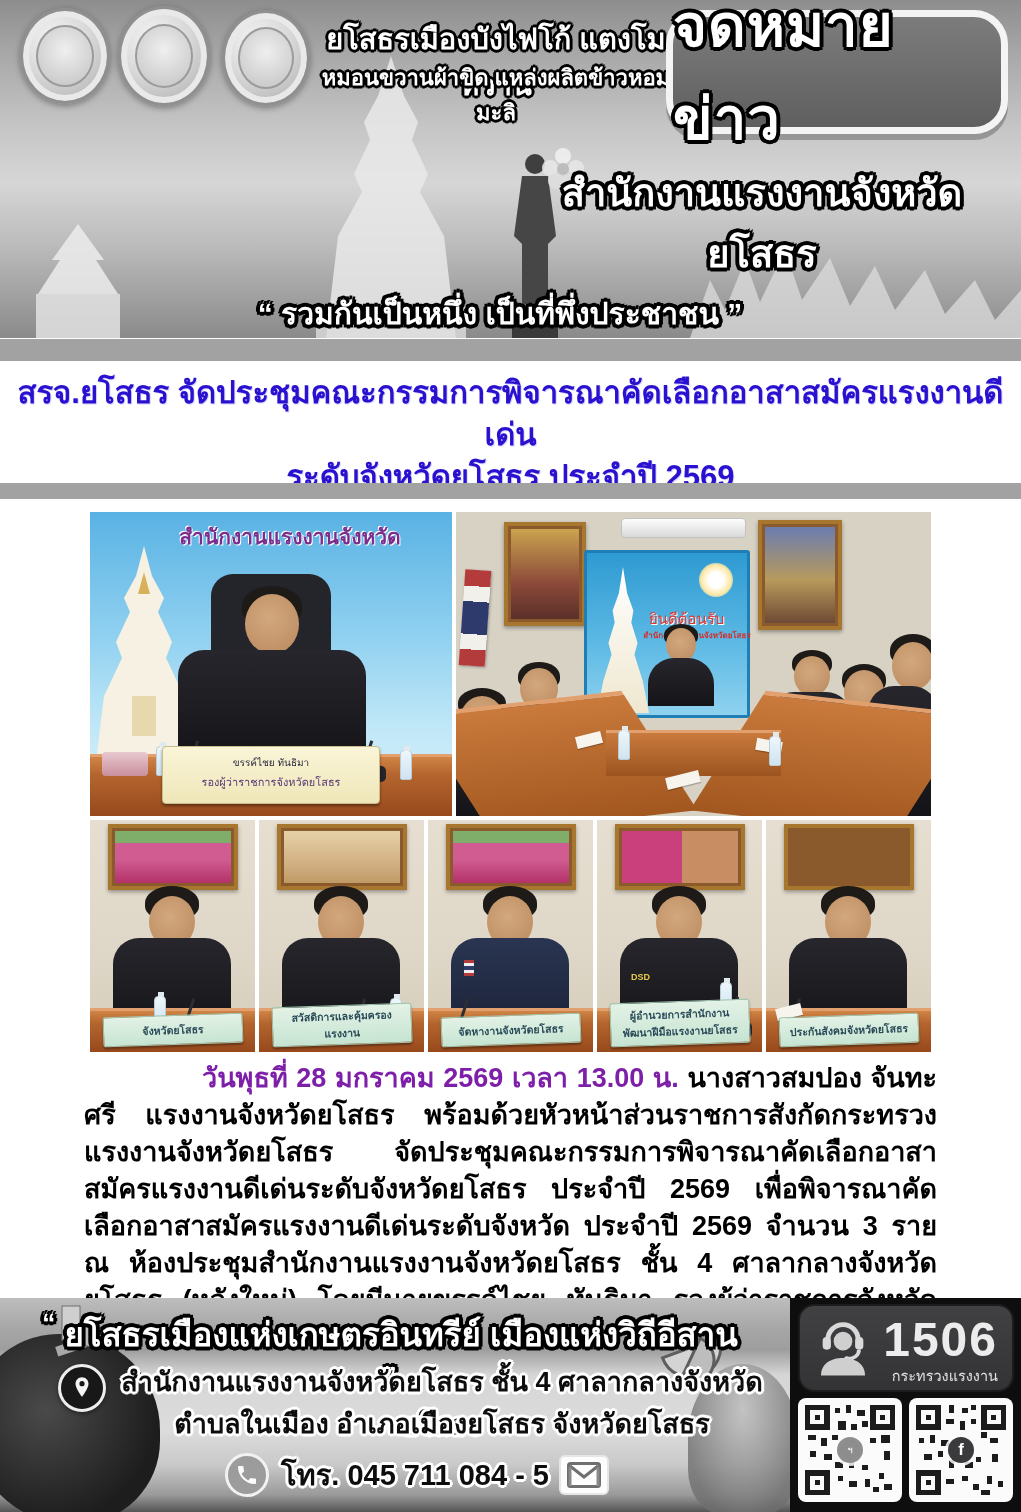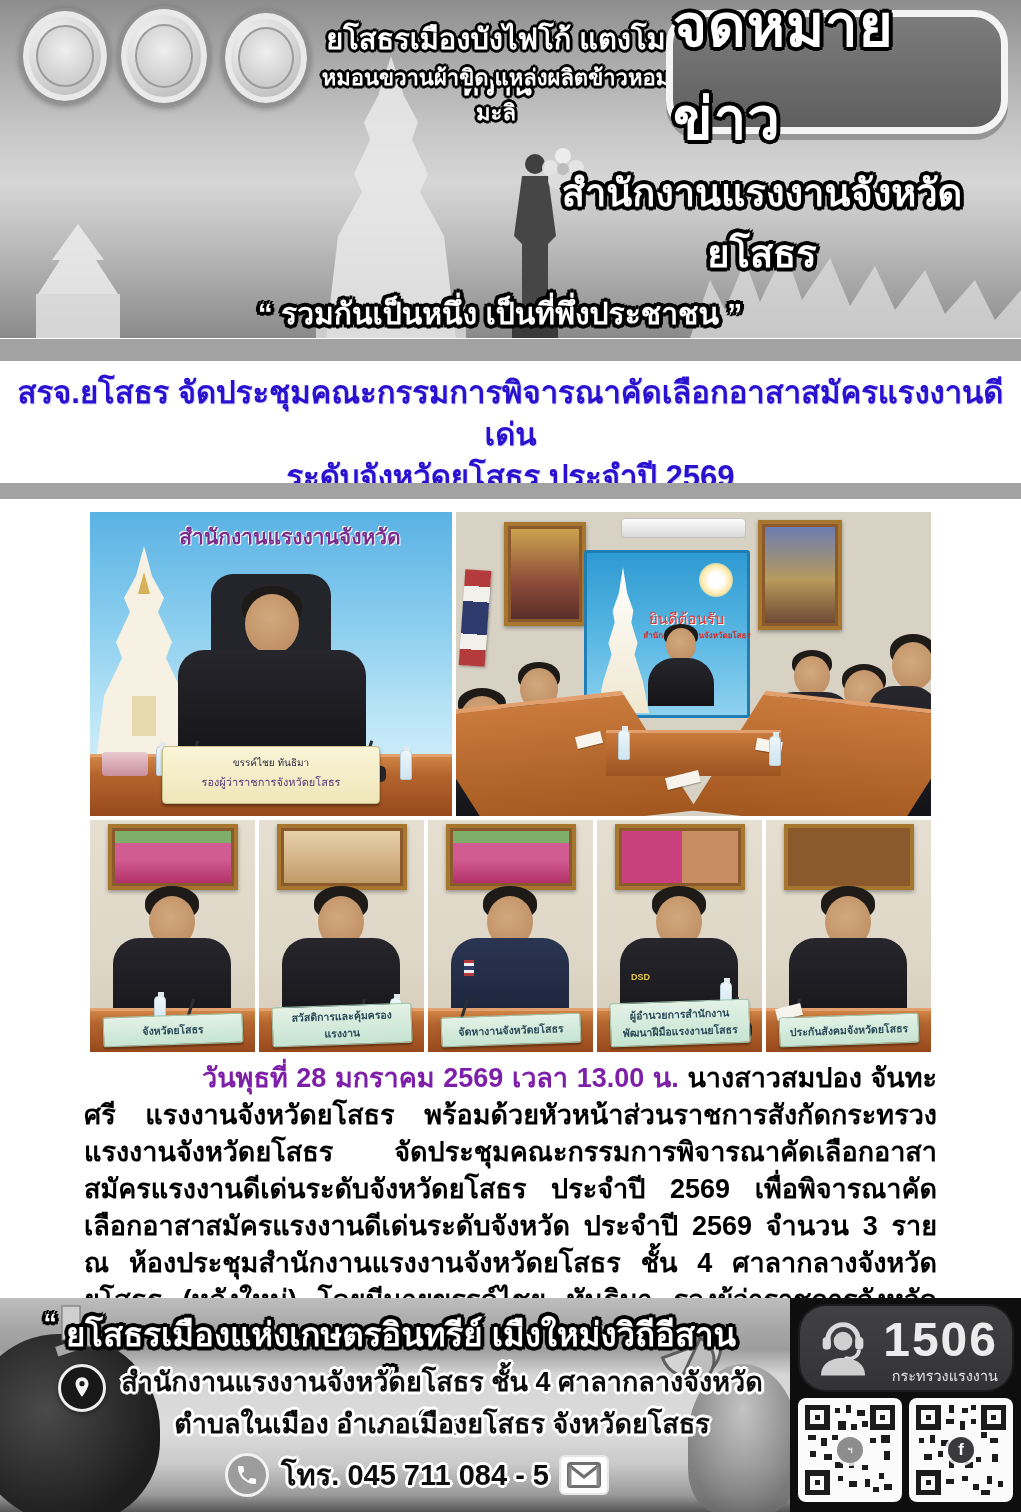--- a/index.html
+++ b/index.html
@@ -100,21 +100,21 @@
   .motto .q { font-size:26px; vertical-align:top; }
   .addr1 { position:absolute; left:118px; top:62px; width:648px; text-align:center; font-size:27px; font-weight:bold; }
   .addr2 { position:absolute; left:118px; top:104px; width:648px; text-align:center; font-size:27px; font-weight:bold; }
   .pin-wrap { position:absolute; left:58px; top:66px; width:48px; height:48px; border-radius:50%; background:#181818; border:3px solid #ededed; display:flex; align-items:center; justify-content:center; box-shadow:0 2px 4px rgba(0,0,0,.4); }
   .contact { position:absolute; left:86px; top:150px; width:660px; height:54px; display:flex; align-items:center; justify-content:center; gap:12px; }
   .phone-ic { width:44px; height:44px; border-radius:50%; background:#9c9c9c; border:3px solid #f2f2f2; display:flex; align-items:center; justify-content:center; flex:none; }
   .contact .ph { font-size:29px; font-weight:bold; white-space:nowrap; }
   .gmail-ic { width:46px; height:36px; background:#fdfdfd; border-radius:4px; display:flex; align-items:center; justify-content:center; flex:none; box-shadow:0 0 0 2px #e6e6e6; }
   .contact .em { font-size:27px; font-weight:bold; white-space:nowrap; }
   .f-right { position:absolute; left:790px; top:0; width:231px; height:214px; background:#0e0e0e; }
-  .hotline { position:absolute; left:10px; top:8px; width:212px; height:84px; background:linear-gradient(180deg,#414144,#333336); border-radius:26px; box-shadow:0 0 0 2px #1c1c1c; }
+  .hotline { position:absolute; left:10px; top:8px; width:212px; height:84px; background:linear-gradient(180deg,#414144,#333336); border-radius:14px; box-shadow:0 0 0 2px #1c1c1c; }
   .hotline .num { position:absolute; right:14px; top:6px; font-size:48px; font-weight:bold; color:#ececec; letter-spacing:2px; }
   .hotline .lbl { position:absolute; right:14px; top:58px; font-size:14.5px; color:#e2e2e2; }
   .qr { position:absolute; top:100px; width:104px; height:104px; background:#fbfbfb; border-radius:8px; padding:7px; }
   .qr-badge { position:absolute; left:50%; top:50%; transform:translate(-50%,-50%); width:26px; height:26px; border-radius:50%; display:flex; align-items:center; justify-content:center; font-weight:bold; }
   .qr-badge.seal { background:#8d8d8d; color:#e8e8e8; font-size:9px; box-shadow:0 0 0 3px rgba(250,250,250,.85); }
   .qr-badge.fb { background:#3a3a3c; color:#fff; font-size:17px; box-shadow:0 0 0 3px rgba(250,250,250,.85); }
 </style>
 </head>
 <body>
 
@@ -322,21 +322,21 @@
       <div class="naga"></div>
       <svg style="position:absolute;left:52px;top:6px" width="56" height="64" viewBox="0 0 56 64">
         <rect x="10" y="2" width="18" height="34" fill="#cfcfcf" stroke="#6f6f6f"></rect>
         <rect x="30" y="12" width="14" height="30" fill="#bdbdbd" stroke="#6f6f6f" transform="rotate(12 37 27)"></rect>
         <rect x="4" y="38" width="30" height="10" fill="#a8a8a8" transform="rotate(-18 19 43)"></rect>
       </svg>
       <svg style="position:absolute;left:652px;top:16px" width="74" height="64" viewBox="0 0 74 64">
         <path d="M6 30 a30 30 0 0 1 60 0 z" fill="#d4d4d4" stroke="#5d5d5d" stroke-width="3" transform="rotate(160 37 32)"></path>
         <path d="M14 46 a24 24 0 0 1 48 0 z" fill="#bdbdbd" stroke="#5d5d5d" stroke-width="3" transform="rotate(115 38 46)"></path>
       </svg>
-      <div class="motto ob-heavy"><span class="q">“</span> <span>ยโสธรเมืองแห่งเกษตรอินทรีย์ เมืงใหม่งวิถีอีสาน</span> <span class="q">”</span></div>
+      <div class="motto ob-heavy"><span class="q">“</span> <span>ยโสธรเมืองแห่งเกษตรอินทรีย์ เมืองแห่งวิถีอีสาน</span> <span class="q">”</span></div>
 
       <div class="pin-wrap">
         <svg width="26" height="26" viewBox="0 0 24 24">
             <path d="M12 2C8.7 2 6 4.7 6 8c0 4.4 6 12 6 12s6-7.6 6-12c0-3.3-2.7-6-6-6zm0 8.4A2.4 2.4 0 1 1 12 5.6a2.4 2.4 0 0 1 0 4.8z" fill="#f5f5f5"></path>
           </svg>
       </div>
       <div class="addr1 ow">สำนักงานแรงงานจังหวัดยโสธร ชั้น 4 ศาลากลางจังหวัดยโสธร</div>
       <div class="addr2 ow">ตำบลในเมือง อำเภอเมืองยโสธร จังหวัดยโสธร</div>
 
       <div class="contact">

